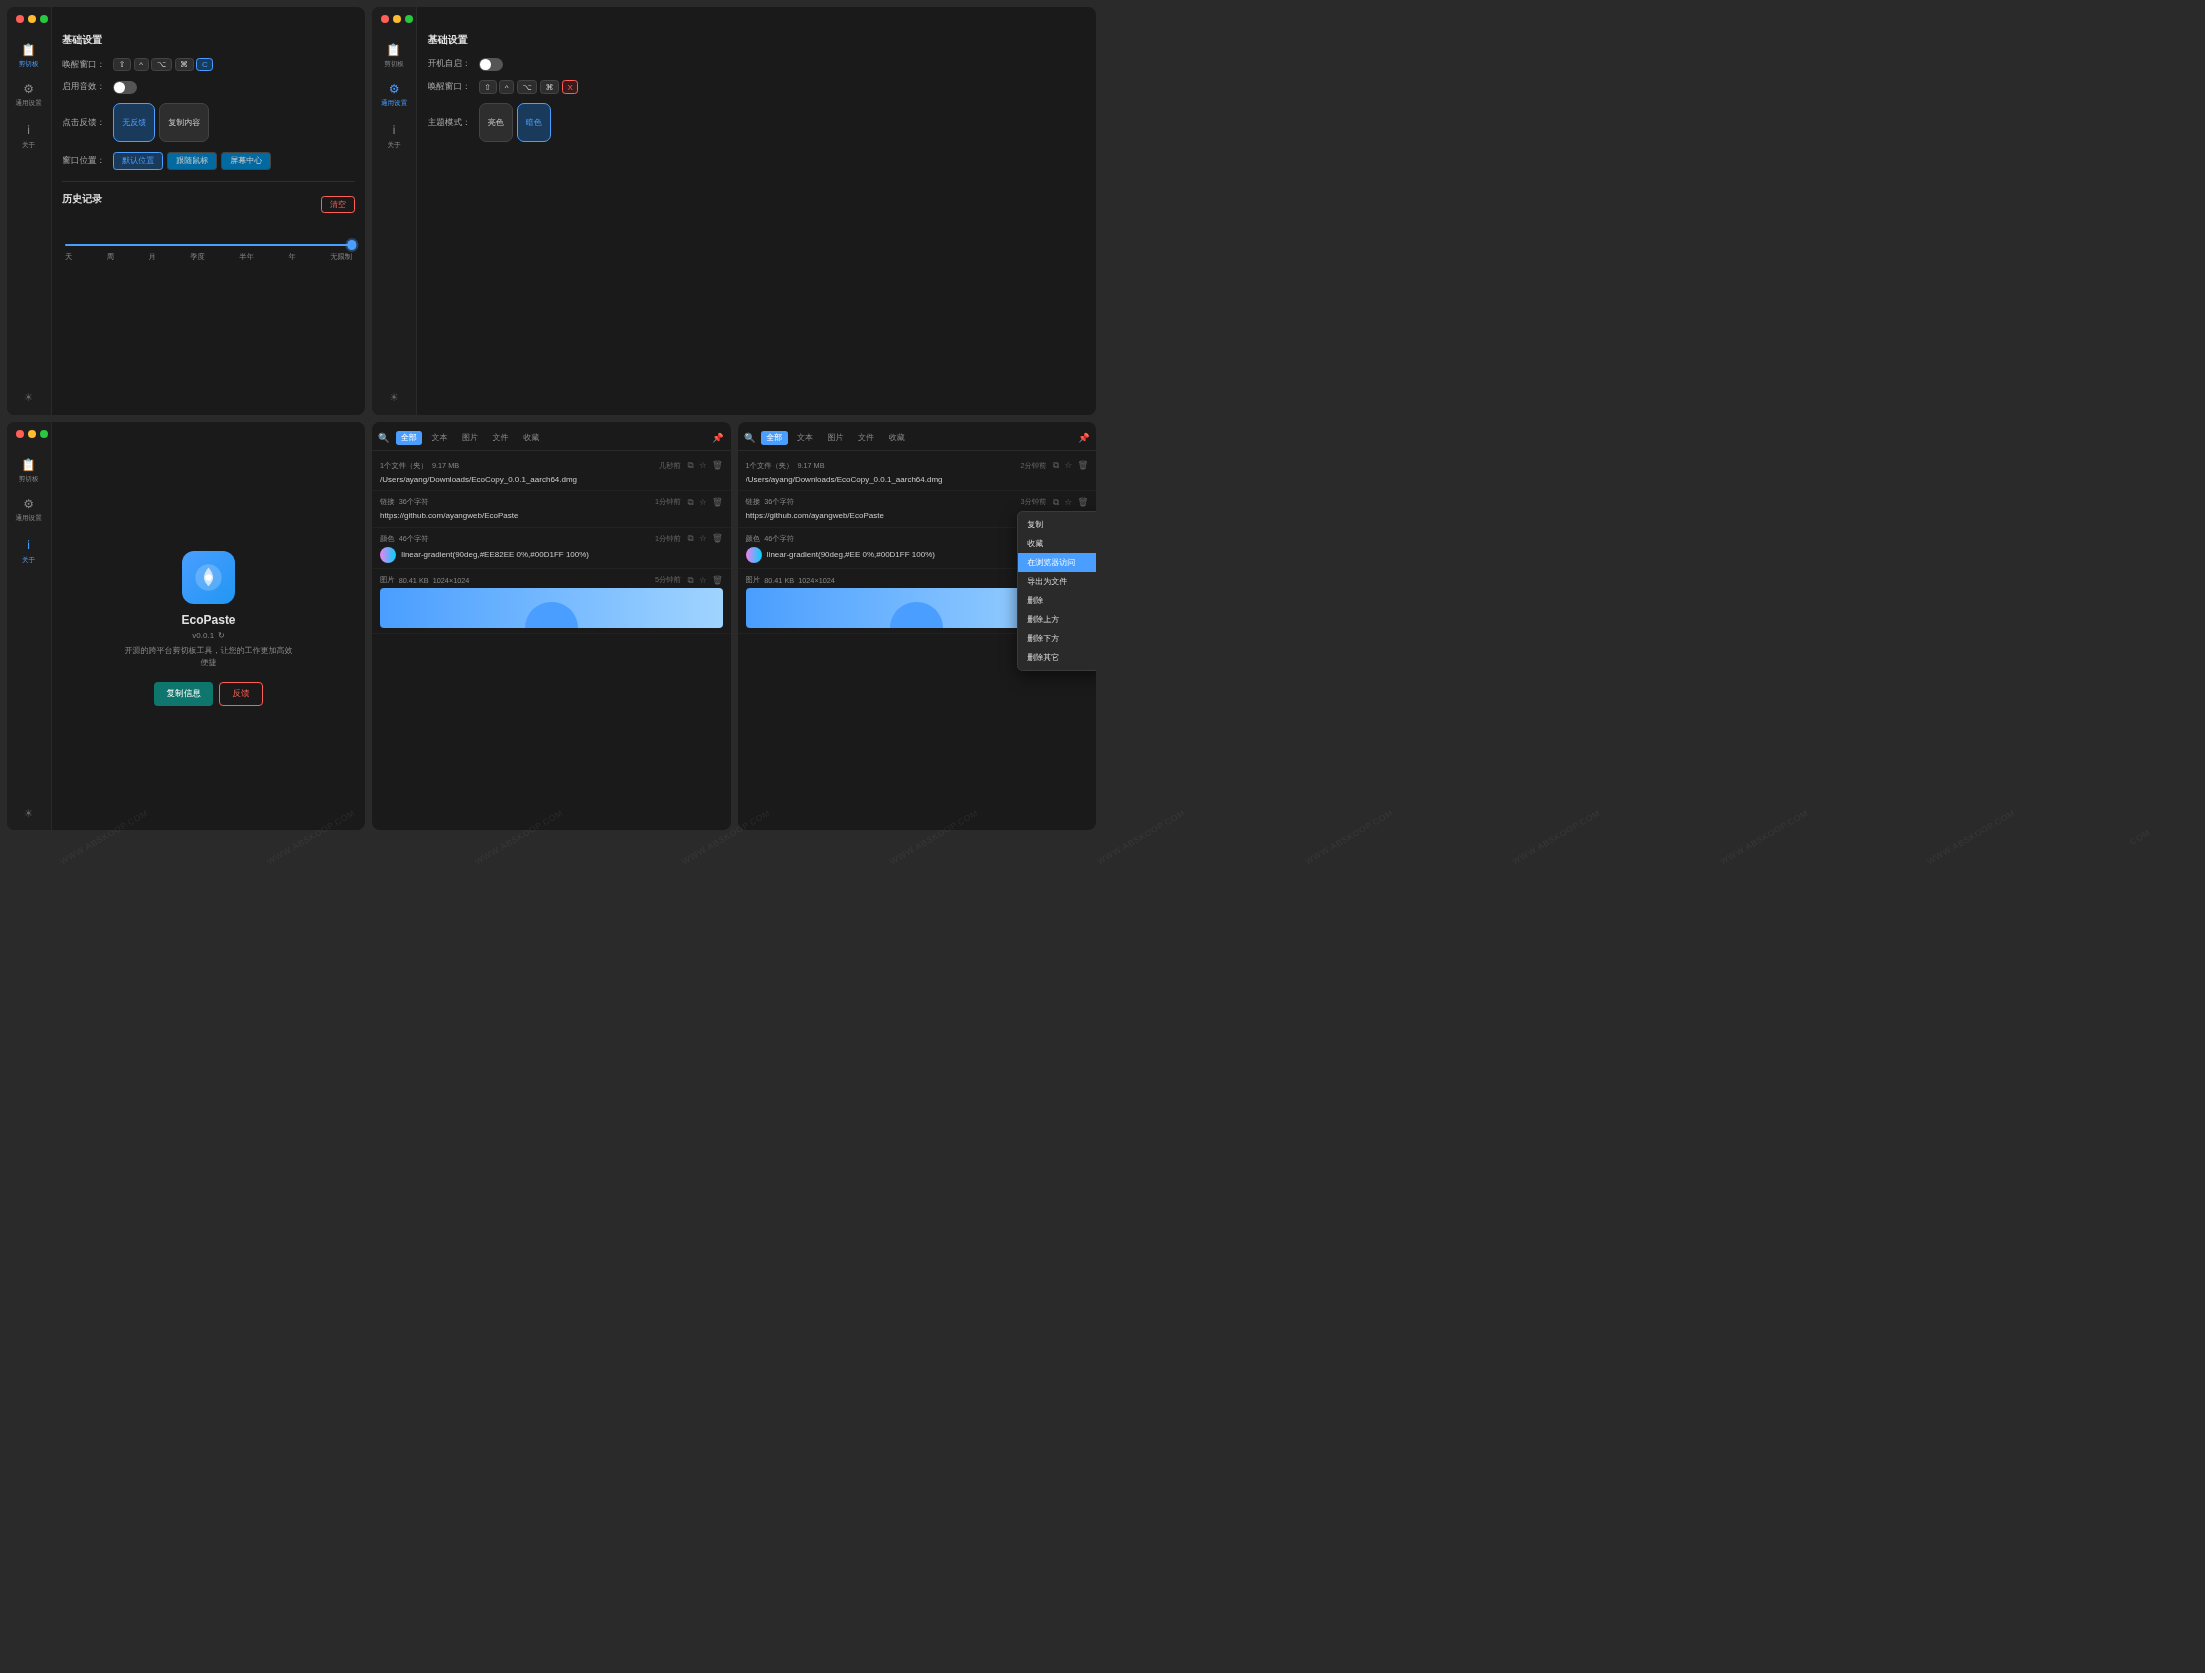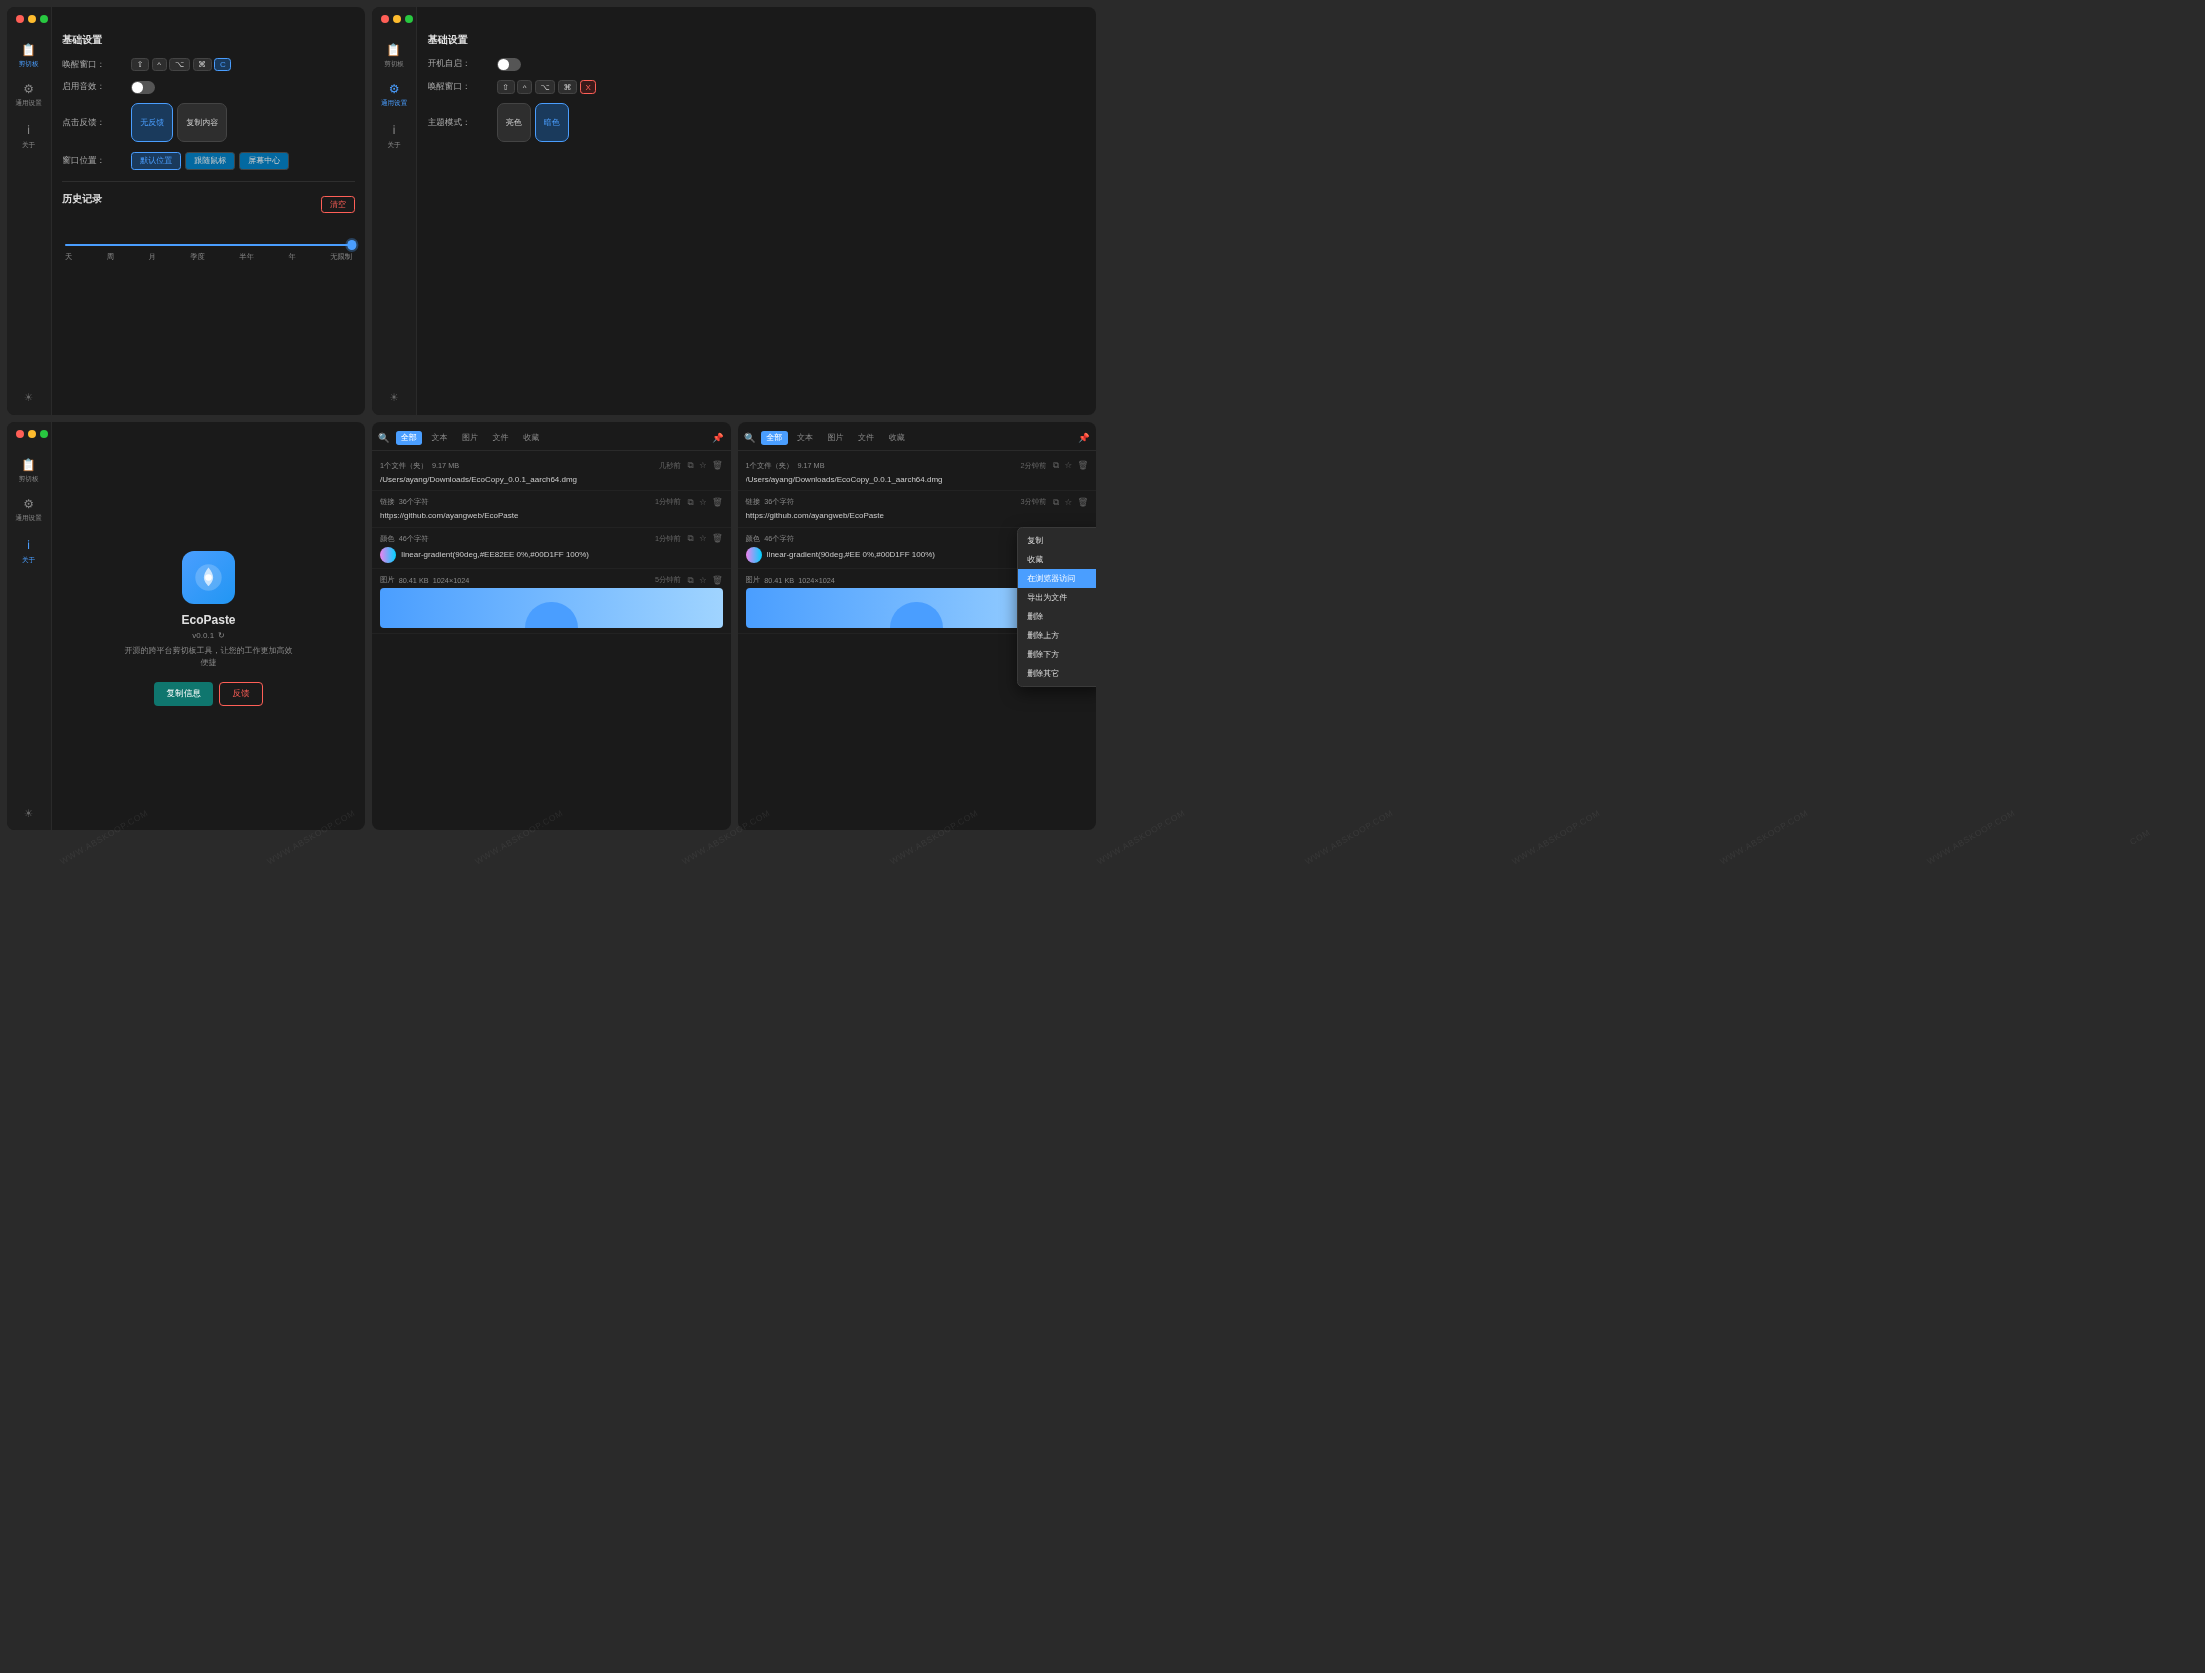--- a/index.html
+++ b/index.html
@@ -142,21 +142,21 @@
       font-size: 10px;
       font-weight: 600;
       color: #e0e0e0;
       margin-bottom: 10.6px;
     }
 
     .settings-row {
       display: flex;
       align-items: center;
       margin-bottom: 9.3px;
-      gap: 23px;
+      gap: 5px;
     }
     .settings-label {
       font-size: 8.6px;
       color: #aaa;
       min-width: 46px;
     }
 
     
     .kbd-group {
       display: flex;
@@ -844,21 +844,21 @@
             <span class="clip-size">36个字符</span>
             <span class="clip-time">3分钟前</span>
             <div class="clip-actions">
               <span class="clip-action-btn">⧉</span>
               <span class="clip-action-btn">☆</span>
               <span class="clip-action-btn">🗑</span>
             </div>
           </div>
           <div class="clip-text">https://github.com/ayangweb/EcoPaste</div>
 
-          <div class="context-menu" style="top: 36px; right: -6.6px;">
+          <div class="context-menu" style="top: 20px; right: -6.6px;">
             <div class="context-menu-item">复制</div>
             <div class="context-menu-item">收藏</div>
             <div class="context-menu-item active-item">在浏览器访问</div>
             <div class="context-menu-item">导出为文件</div>
             <div class="context-menu-item">删除</div>
             <div class="context-menu-item">删除上方</div>
             <div class="context-menu-item">删除下方</div>
             <div class="context-menu-item">删除其它</div>
           </div>
         </div>

